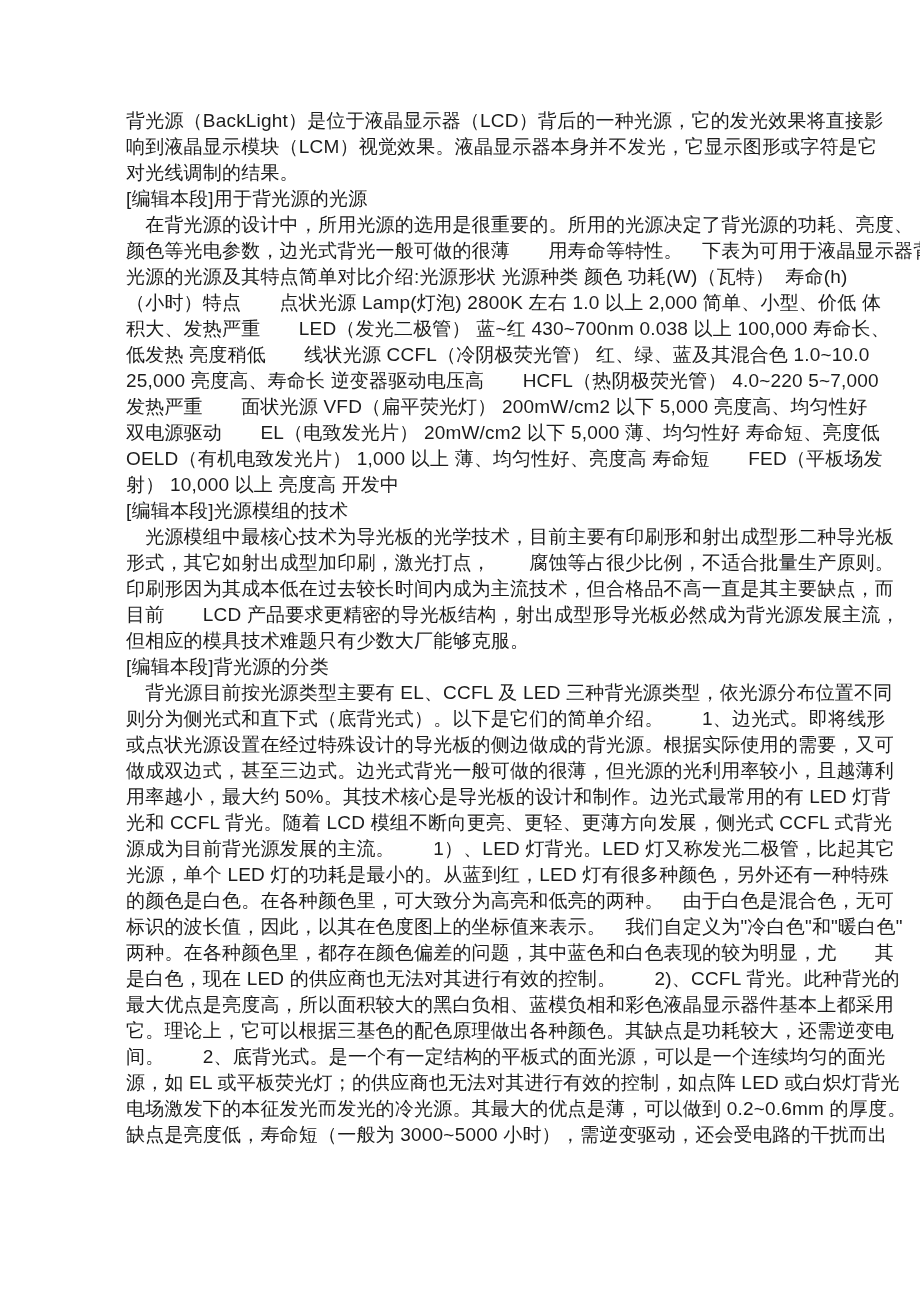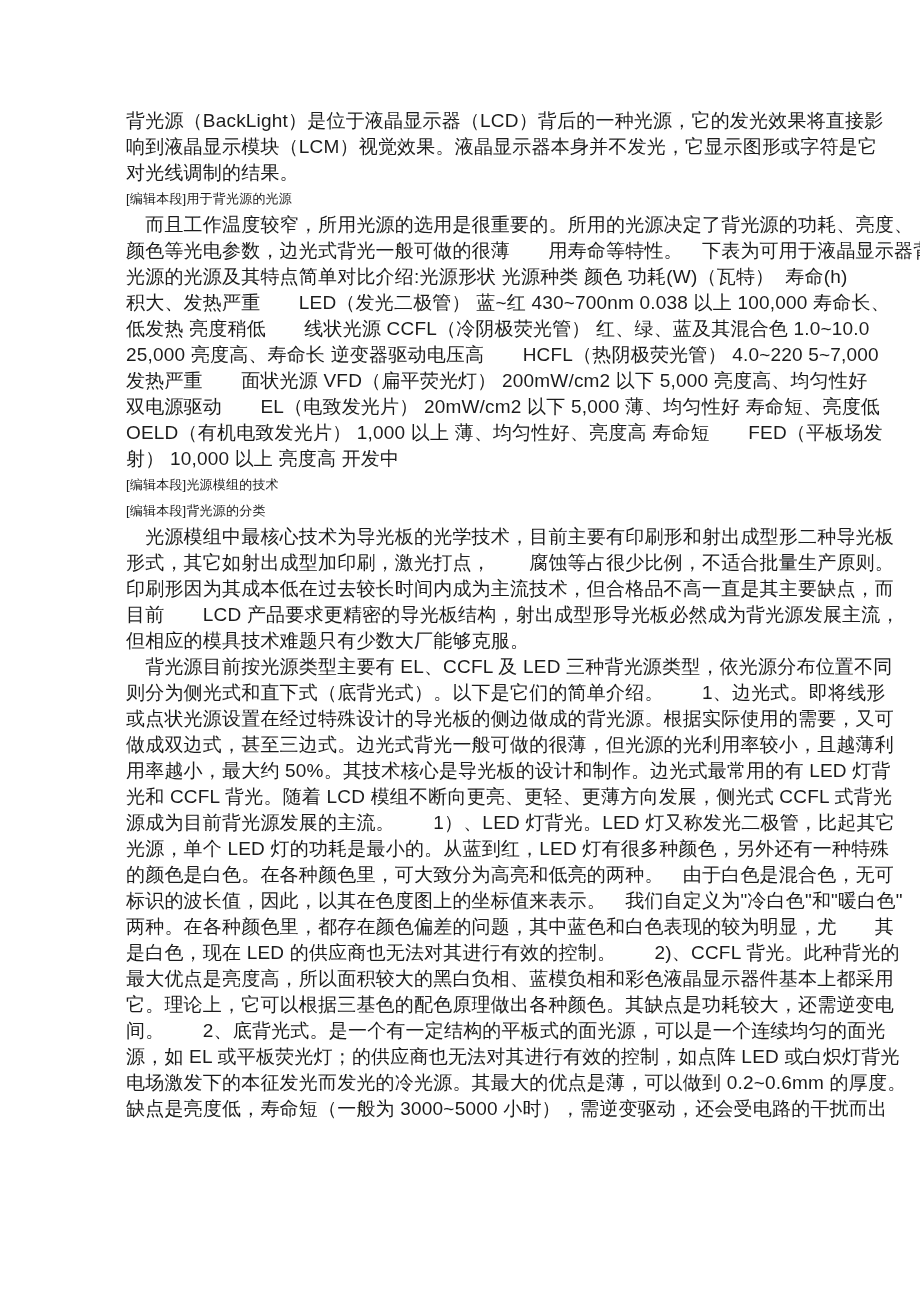--- a/index.html
+++ b/index.html
@@ -25,64 +25,65 @@
   .block { margin: 0; padding: 0; }
   .text-line {
     font-size: 19px;
     line-height: 26px;
     height: 26px;
     white-space: pre;
     letter-spacing: 0.2px;
     overflow: visible;
   }
   .heading-line {
-    font-size: 13px;
+    font-size: 19px;
     line-height: 26px;
     height: 26px;
     white-space: pre;
     letter-spacing: 0.2px;
   }
 </style>
 </head>
 <body>
 
 <div class="page">
   <div class="doc-body">
       <div class="block">
         <div class="text-line">背光源（BackLight）是位于液晶显示器（LCD）背后的一种光源，它的发光效果将直接影</div>
         <div class="text-line">响到液晶显示模块（LCM）视觉效果。液晶显示器本身并不发光，它显示图形或字符是它</div>
         <div class="text-line">对光线调制的结果。</div>
       </div>
       <div class="block">
         <div class="heading-line">[编辑本段]用于背光源的光源</div>
       </div>
       <div class="block">
-        <div class="text-line">　而且工作温度较窄，所用光源的选用是很重要的。所用的光源决定了背光源的功耗、亮度、</div>
+        <div class="text-line">　在背光源的设计中，所用光源的选用是很重要的。所用的光源决定了背光源的功耗、亮度、</div>
         <div class="text-line">颜色等光电参数，边光式背光一般可做的很薄　　用寿命等特性。　下表为可用于液晶显示器背</div>
         <div class="text-line">光源的光源及其特点简单对比介绍:光源形状 光源种类 颜色 功耗(W)（瓦特）  寿命(h)</div>
+        <div class="text-line">（小时）特点　　点状光源 Lamp(灯泡) 2800K 左右 1.0 以上 2,000 简单、小型、价低 体</div>
         <div class="text-line">积大、发热严重　　LED（发光二极管） 蓝~红 430~700nm 0.038 以上 100,000 寿命长、</div>
         <div class="text-line">低发热 亮度稍低　　线状光源 CCFL（冷阴极荧光管） 红、绿、蓝及其混合色 1.0~10.0</div>
         <div class="text-line">25,000 亮度高、寿命长 逆变器驱动电压高　　HCFL（热阴极荧光管） 4.0~220 5~7,000</div>
         <div class="text-line">发热严重　　面状光源 VFD（扁平荧光灯） 200mW/cm2 以下 5,000 亮度高、均匀性好</div>
         <div class="text-line">双电源驱动　　EL（电致发光片） 20mW/cm2 以下 5,000 薄、均匀性好 寿命短、亮度低</div>
         <div class="text-line">OELD（有机电致发光片） 1,000 以上 薄、均匀性好、亮度高 寿命短　　FED（平板场发</div>
         <div class="text-line">射） 10,000 以上 亮度高 开发中</div>
       </div>
       <div class="block">
         <div class="heading-line">[编辑本段]光源模组的技术</div>
       </div>
       <div class="block">
-        <div class="heading-line">[编辑本段]背光源的分类</div>
-      </div>
-      <div class="block">
         <div class="text-line">　光源模组中最核心技术为导光板的光学技术，目前主要有印刷形和射出成型形二种导光板</div>
         <div class="text-line">形式，其它如射出成型加印刷，激光打点，　　腐蚀等占很少比例，不适合批量生产原则。</div>
         <div class="text-line">印刷形因为其成本低在过去较长时间内成为主流技术，但合格品不高一直是其主要缺点，而</div>
         <div class="text-line">目前　　LCD 产品要求更精密的导光板结构，射出成型形导光板必然成为背光源发展主流，</div>
         <div class="text-line">但相应的模具技术难题只有少数大厂能够克服。</div>
+      </div>
+      <div class="block">
+        <div class="heading-line">[编辑本段]背光源的分类</div>
       </div>
       <div class="block">
         <div class="text-line">　背光源目前按光源类型主要有 EL、CCFL 及 LED 三种背光源类型，依光源分布位置不同</div>
         <div class="text-line">则分为侧光式和直下式（底背光式）。以下是它们的简单介绍。　　1、边光式。即将线形</div>
         <div class="text-line">或点状光源设置在经过特殊设计的导光板的侧边做成的背光源。根据实际使用的需要，又可</div>
         <div class="text-line">做成双边式，甚至三边式。边光式背光一般可做的很薄，但光源的光利用率较小，且越薄利</div>
         <div class="text-line">用率越小，最大约 50%。其技术核心是导光板的设计和制作。边光式最常用的有 LED 灯背</div>
         <div class="text-line">光和 CCFL 背光。随着 LCD 模组不断向更亮、更轻、更薄方向发展，侧光式 CCFL 式背光</div>
         <div class="text-line">源成为目前背光源发展的主流。　　1）、LED 灯背光。LED 灯又称发光二极管，比起其它</div>
         <div class="text-line">光源，单个 LED 灯的功耗是最小的。从蓝到红，LED 灯有很多种颜色，另外还有一种特殊</div>

